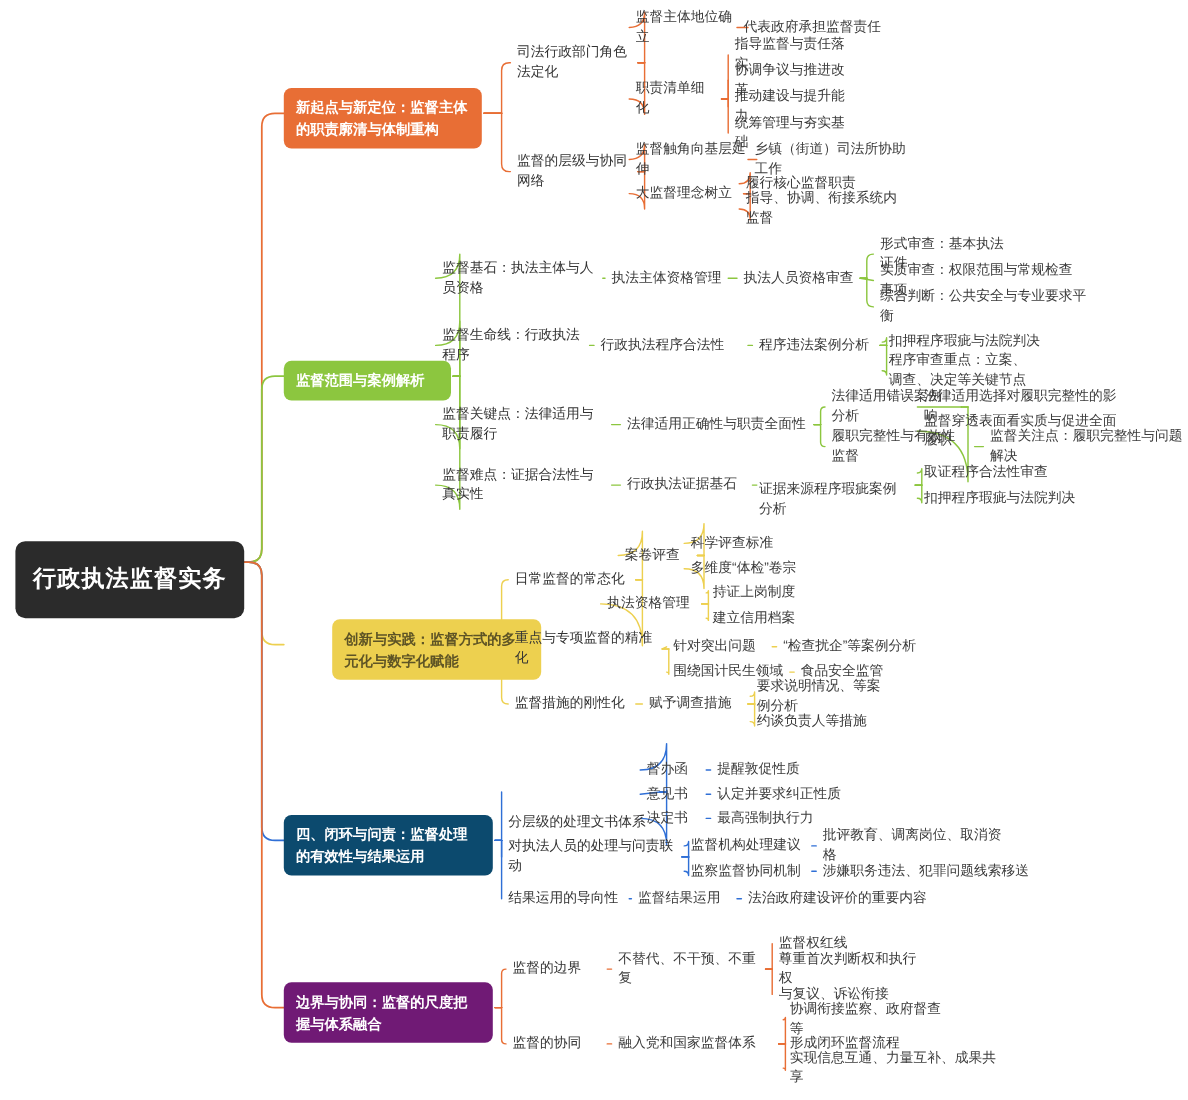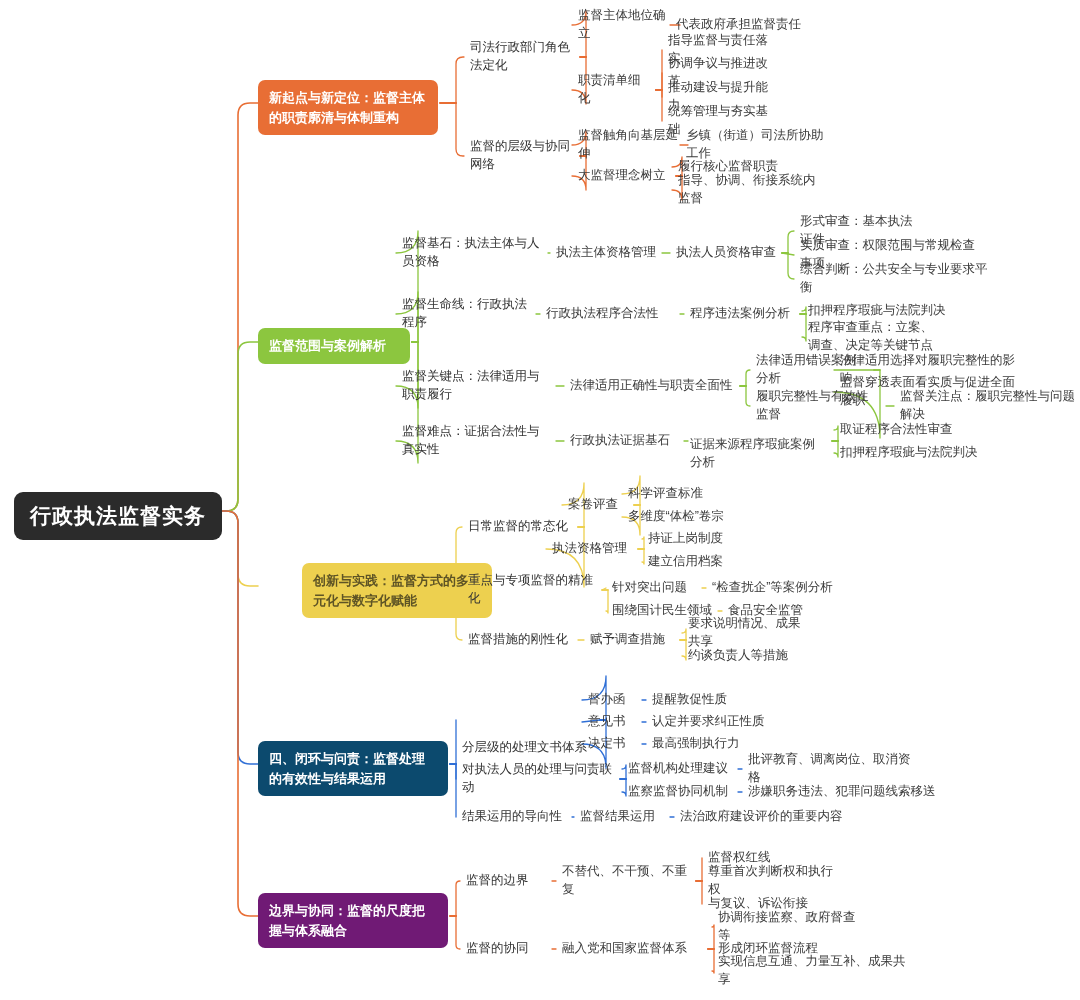--- a/index.html
+++ b/index.html
@@ -12,21 +12,21 @@
   }
   #map{position:absolute;left:0;top:0;width:1080px;height:1000px;}
   svg.links{position:absolute;left:0;top:0;width:1080px;height:1000px;pointer-events:none;}
   .node{position:absolute;box-sizing:border-box;white-space:nowrap;}
 
   
   .root{
     background:#2b2b2b;color:#ffffff;
     font-size:21px;font-weight:bold;letter-spacing:1px;
     border-radius:9px;
-    padding:11px 16px;
+    padding:22px 16px;
     line-height:1.25;
   }
 
   
   .topic{
     color:#ffffff;font-weight:bold;font-size:13px;
     border-radius:7px;padding:8px 11px;line-height:1.5;
     white-space:normal;
   }
   .topic.c-orange{background:#e86e35;}
@@ -285,21 +285,21 @@
       <div class="node txt l3" style="left: 552px; width: 80px; top: 540px;">执法资格管理</div>
       <div class="node txt l4" style="left: 648px; width: 88px; top: 530px;">持证上岗制度</div>
       <div class="node txt l4" style="left: 648px; width: 88px; top: 553px;">建立信用档案</div>
       <div class="node txt l2" style="left: 468px; width: 128px; top: 572px;">重点与专项监督的精准化</div>
       <div class="node txt l3" style="left: 612px; width: 84px; top: 579px;">针对突出问题</div>
       <div class="node txt l4" style="left: 712px; width: 136px; top: 579px;">“检查扰企”等案例分析</div>
       <div class="node txt l3" style="left: 612px; width: 100px; top: 602px;">围绕国计民生领域</div>
       <div class="node txt l4" style="left: 728px; width: 88px; top: 602px;">食品安全监管</div>
       <div class="node txt l2" style="left: 468px; width: 104px; top: 631px;">监督措施的刚性化</div>
       <div class="node txt l3" style="left: 590px; width: 84px; top: 631px;">赋予调查措施</div>
-      <div class="node txt l4" style="left: 688px; width: 120px; top: 615px;">要求说明情况、成果共享</div>
+      <div class="node txt l4" style="left: 688px; width: 120px; top: 615px;">要求说明情况、等案例分析</div>
       <div class="node txt l4" style="left: 688px; width: 108px; top: 647px;">约谈负责人等措施</div>
       <div class="node txt l2" style="left: 462px; width: 132px; top: 739px;">分层级的处理文书体系</div>
       <div class="node txt l3" style="left: 588px; width: 48px; top: 691px;">督办函</div>
       <div class="node txt l4" style="left: 652px; width: 92px; top: 691px;">提醒敦促性质</div>
       <div class="node txt l3" style="left: 588px; width: 48px; top: 713px;">意见书</div>
       <div class="node txt l4" style="left: 652px; width: 116px; top: 713px;">认定并要求纠正性质</div>
       <div class="node txt l3" style="left: 588px; width: 48px; top: 735px;">决定书</div>
       <div class="node txt l4" style="left: 652px; width: 96px; top: 735px;">最高强制执行力</div>
       <div class="node txt l2" style="left: 462px; width: 152px; top: 761px;">对执法人员的处理与问责联动</div>
       <div class="node txt l3" style="left: 628px; width: 104px; top: 760px;">监督机构处理建议</div>

